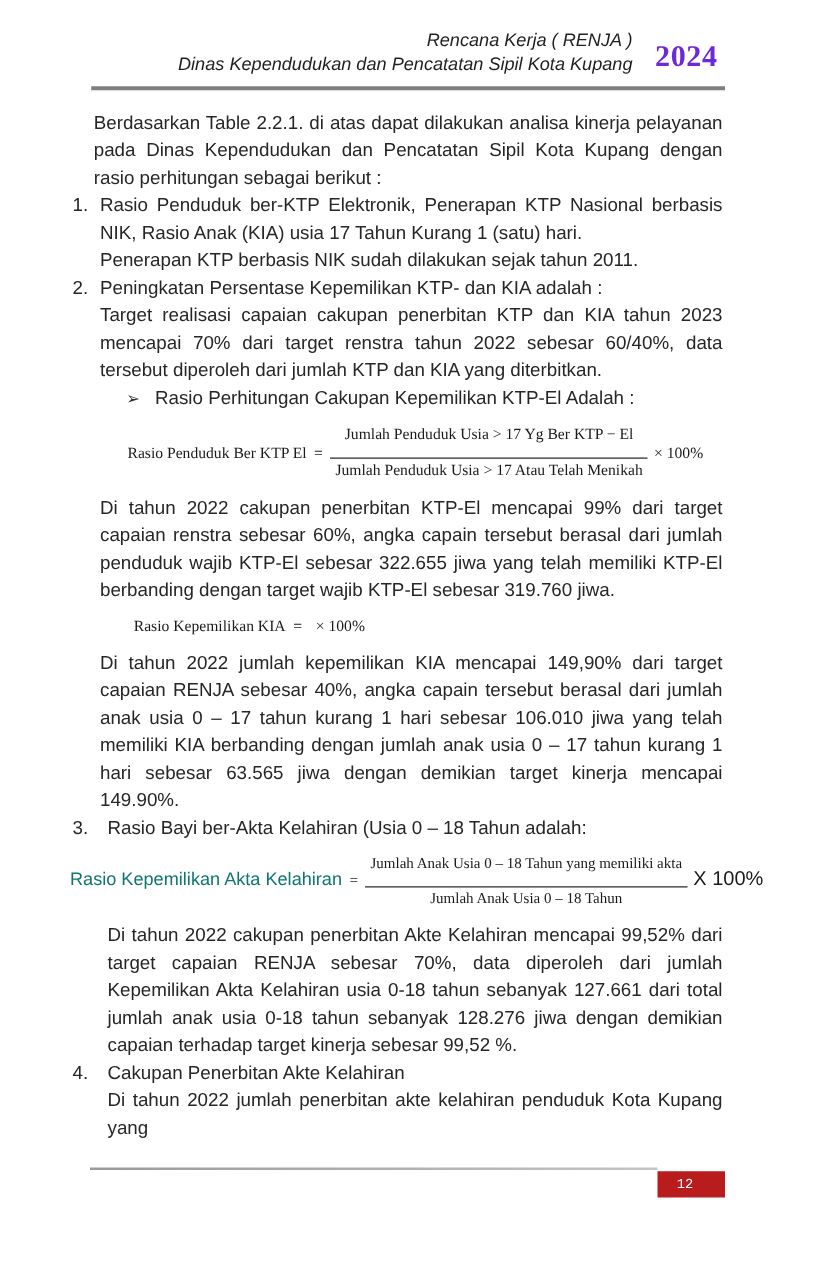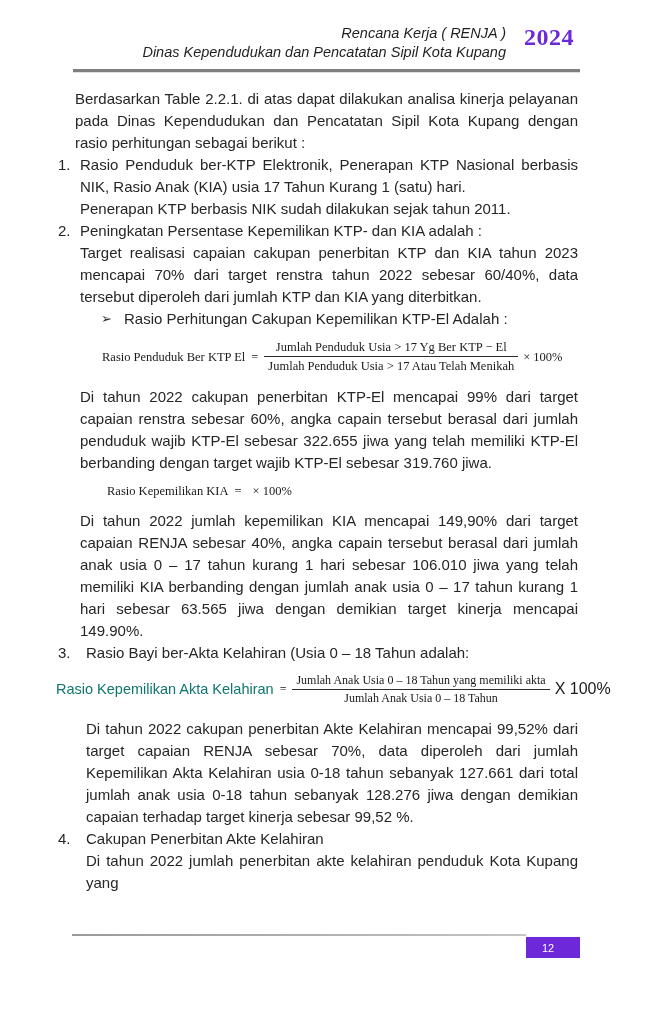--- a/index.html
+++ b/index.html
@@ -10,21 +10,21 @@
     font-family:"Liberation Sans","DejaVu Sans",sans-serif;
     color:#262626;
     overflow:hidden;
     box-sizing:border-box;
   }
   
   .header{
     position:absolute;left:73px;right:72px;top:24px;
   }
   .header-row{
-    display:flex;justify-content:flex-end;align-items:flex-start;
+    display:flex;justify-content:flex-end;align-items:center;
   }
   .header-titles{
     text-align:right;
     font-style:italic;
     font-size:14.5px;
     line-height:19px;
     color:#1f1f1f;
     padding-bottom:7px;
   }
   .header-divider{
@@ -61,45 +61,45 @@
   .formula{
     display:flex;align-items:center;
     font-family:"Liberation Serif","DejaVu Serif",serif;
     font-size:12.5px;line-height:1.3;color:#1a1a1a;
     text-align:left;white-space:nowrap;
     margin:9px 0 11px 0;
   }
   .formula .f-label{margin-right:6px;}
   .formula .f-eq{margin-right:6px;}
   .formula .frac{display:inline-flex;flex-direction:column;text-align:center;}
-  .formula .f-num{border-bottom:1px solid #2b2b2b;padding:0 4px 1px 4px;}
+  .formula .f-num{border-bottom:1px solid #2b2b2b;padding:0 4px 11px 4px;}
   .formula .f-den{padding:1px 4px 0 4px;}
   .formula .f-mult{margin-left:5px;}
   .formula.f1{margin-left:22px;}
   .formula.f2{margin-left:27px;}
   .formula.f3{margin-left:0;font-size:12px;}
   .formula.f3 .f-label{
     font-family:"Liberation Sans","DejaVu Sans",sans-serif;
     font-size:14.5px;color:#0f766e;
   }
   .formula.f3 .f-mult{
     font-family:"Liberation Sans","DejaVu Sans",sans-serif;
     font-size:16px;
   }
   
   .footer-rule{
     position:absolute;left:72px;top:934px;width:454px;height:2px;
     background:linear-gradient(to right,#9a9a9a,#c4c4c4);
   }
   .page-badge{
     position:absolute;left:526px;top:937px;width:54px;height:21px;
-    background:#6d28d9;
+    background:#b91c1c;
     color:#ffffff;font-size:11px;
     display:flex;align-items:center;justify-content:center;
-    padding-right:10px;box-sizing:border-box;
+    padding-right:10px;box-sizing:border-box;font-family:Liberation Mono, monospace;
   }
 </style>
 </head>
 <body>
 
 <div class="page">
 
   <div class="header">
     <div class="header-row">
       <div class="header-titles">

